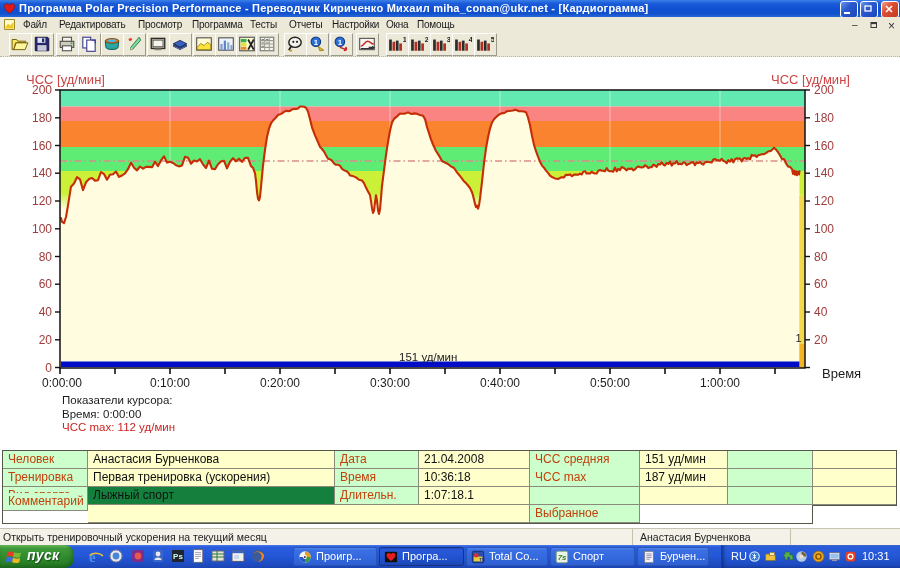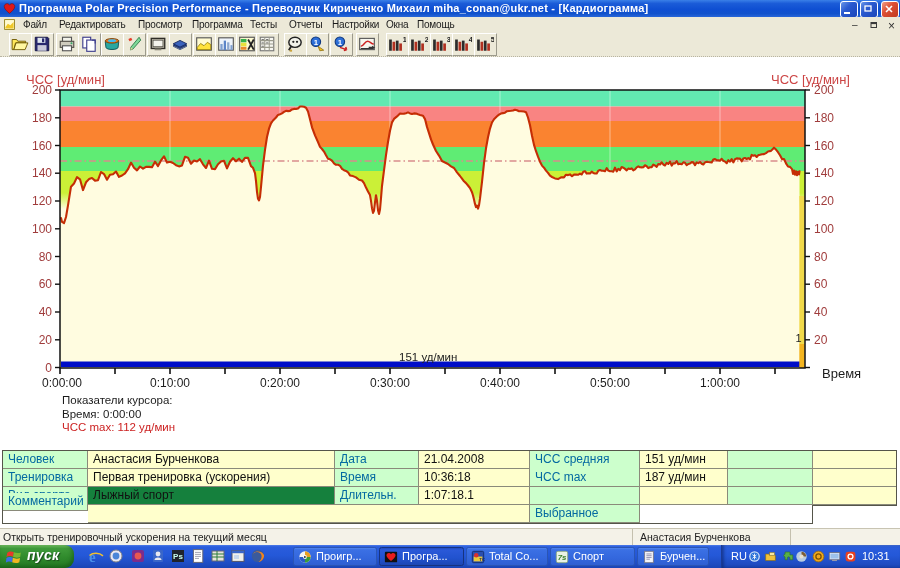--- a/index.html
+++ b/index.html
@@ -14,21 +14,21 @@
   #toolbar{position:absolute;left:0;top:32px;width:900px;height:24px;background:#ece9d8;
     border-bottom:1px dotted #b8b4a2}
   .tb{position:absolute;top:1px;width:21px;height:21px;background:#ece9d8;
     border-top:1px solid #fff;border-left:1px solid #fff;
     border-right:1px solid #9c9a8c;border-bottom:1px solid #9c9a8c}
   .tb svg{position:absolute;left:1px;top:1px;width:18px;height:18px}
   #client{position:absolute;left:0;top:57px;width:900px;height:388px;background:#fff}
   .info{position:absolute;font-size:11.5px;color:#1c1c1c}
   .tc{position:absolute;border-right:1px solid #8a8a7a;border-bottom:1px solid #8a8a7a;
     font-size:12px;line-height:17px;padding-left:5px;box-sizing:border-box;white-space:nowrap}
-  .tc.lab{color:#0369a1}
+  .tc.lab{color:#c2410c}
   .tc.val{color:#111}
   #tabwrap{position:absolute;left:0;top:0;width:900px;height:568px}
   .tbl{position:absolute;background:#55554a}
   #status{position:absolute;left:0;top:528px;width:900px;height:17px;background:#f4f2e8;
     border-top:1px solid #c8c4b2;font-size:10.5px;color:#222}
   #taskbar{position:absolute;left:0;top:545px;width:900px;height:23px;
     background:linear-gradient(180deg,#4e7ce8 0%,#2a5ddc 8%,#2458d8 45%,#1e4bc0 85%,#1a44b4 100%)}
   #start{position:absolute;left:0;top:0;width:74px;height:23px;border-radius:0 9px 9px 0;
     background:linear-gradient(180deg,#6fba5e 0%,#3f9a3a 15%,#2f8a2c 55%,#257a24 100%);
     box-shadow:inset -2px -2px 4px rgba(0,50,0,0.35)}

